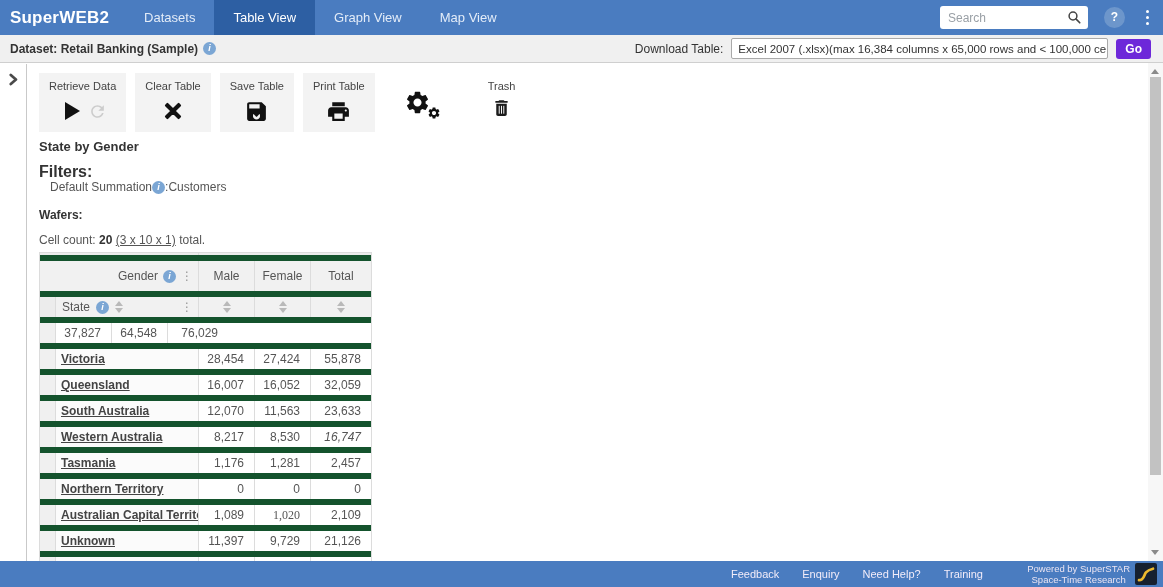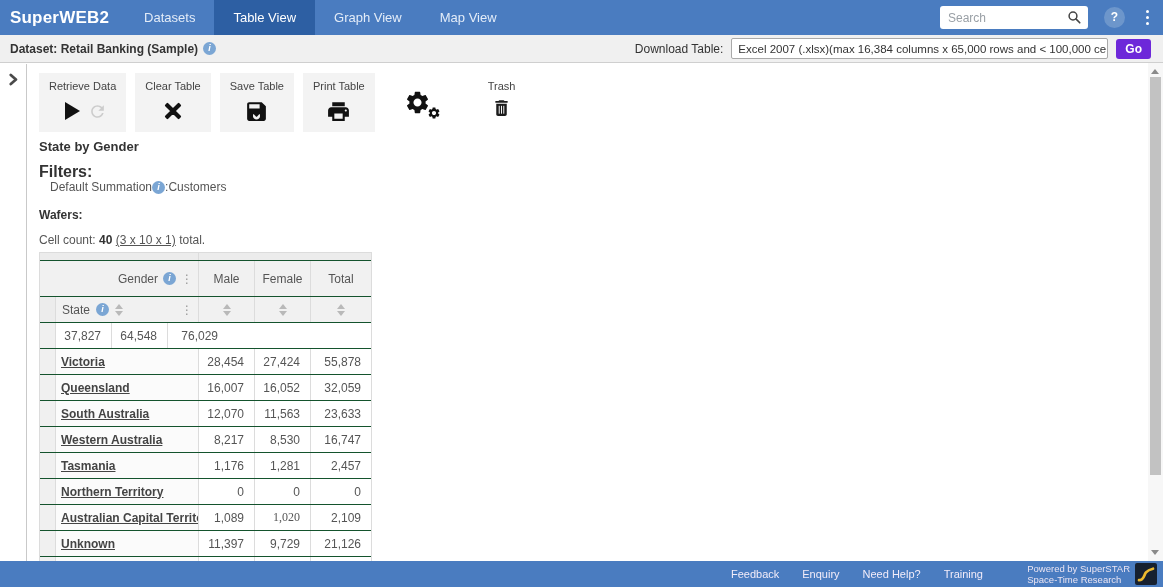--- a/index.html
+++ b/index.html
@@ -53,21 +53,21 @@
   .page-title { position:absolute; left:39px; top:139px; font-size:13px; font-weight:bold; color:#333; }
   .filters-label { position:absolute; left:39px; top:163px; font-size:16px; font-weight:bold; color:#333; }
   .filter-line { position:absolute; left:50px; top:180px; font-size:12px; color:#555; display:flex; align-items:center; }
   .wafers-label { position:absolute; left:39px; top:208px; font-size:12px; font-weight:bold; color:#333; }
   .cellcount { position:absolute; left:39px; top:233px; font-size:12px; color:#555; }
   .cellcount b { color:#333; }
   .cellcount a { color:#555; text-decoration:underline; cursor:pointer; }
 
   
   .table { position:absolute; left:39px; top:252px; width:333px; border:1px solid #dcdcdc; border-bottom:0; }
-  .trow { display:flex; border-bottom:1px solid #14532d; }
+  .trow { display:flex; border-bottom:6px solid #14532d; }
   .cell { border-right:1px solid #dcdcdc; overflow:hidden; }
   .trow .cell:last-child { border-right:0; }
   .strip-row { height:8px; }
   .strip-a { width:159px; background:#ececec; }
   .strip-b { flex:1; background:#ececec; }
   .gender-row { height:36px; background:#f1f1f1; }
   .gh { width:159px; display:flex; align-items:center; justify-content:flex-end; gap:5px; padding-right:5px; font-size:12px; color:#555; }
   .col-head { display:flex; align-items:center; justify-content:center; font-size:12px; color:#555; cursor:pointer; }
   .state-row { height:26px; background:#f1f1f1; }
   .c-gutter { width:16px; background:#f0f0f0; }
@@ -89,21 +89,21 @@
   
   .vscroll { position:absolute; right:0; top:63px; width:15px; height:498px; background:#f7f7f7; }
   .vs-up { position:absolute; top:6px; left:3px; width:0; height:0; border-left:4.5px solid transparent; border-right:4.5px solid transparent; border-bottom:5px solid #8a8a8a; }
   .vs-thumb { position:absolute; top:14px; left:2px; width:11px; height:398px; background:#c2c2c2; cursor:pointer; }
   .vs-down { position:absolute; bottom:6px; left:3px; width:0; height:0; border-left:4.5px solid transparent; border-right:4.5px solid transparent; border-top:5px solid #8a8a8a; }
 
   
   .footer { position:absolute; top:561px; left:0; width:100%; height:26px; background:#4a7cc0; }
   .flinks { position:absolute; right:180px; top:0; height:26px; display:flex; align-items:center; gap:23px; }
   .flink { color:#f2ecf9; font-size:11px; text-decoration:none; cursor:pointer; white-space:nowrap; }
-  .powered { position:absolute; right:33px; top:2px; text-align:left; font-size:9.5px; line-height:11px; color:#eae4f2; }
+  .powered { position:absolute; right:33px; top:2px; text-align:center; font-size:9.5px; line-height:11px; color:#eae4f2; }
   .st-logo { position:absolute; right:6px; top:2px; width:22px; height:22px; background:#16202f; border-radius:2px; }
 </style>
 </head>
 <body>
 
 <div class="screen">
 
   <div class="navbar">
     <div class="logo">SuperWEB2</div>
     <div class="nav-items">
@@ -208,21 +208,21 @@
   <div class="filters-label">Filters:</div>
   <div class="filter-line">
     <span>Default Summation</span>
     <span class="info" style="margin-left:0"></span>
     <span>:</span>
     <span>Customers</span>
   </div>
   <div class="wafers-label">Wafers:</div>
   <div class="cellcount">
     <span>Cell count:</span>
-    <b>40</b>
+    <b>20</b>
     <a>(3 x 10 x 1)</a>
     <span>total.</span>
   </div>
 
   <div class="table">
     <div class="trow strip-row">
       <div class="cell strip-a"></div>
       <div class="cell strip-b"></div>
     </div>
     <div class="trow gender-row">
@@ -299,21 +299,21 @@
           <div class="cell c-v" style="width: 56px;">11,563</div>
           <div class="cell c-v" style="width: 60px;">23,633</div>
         </div>
         <div class="trow data">
     <div class="cell c-gutter"></div>
     <div class="cell c-label">
       <a class="row-link">Western Australia</a>
     </div>
   <div class="cell c-v" style="width: 56px;">8,217</div>
           <div class="cell c-v" style="width: 56px;">8,530</div>
-          <div class="cell c-v" style="width: 60px;">16,747</div>
+          <div class="cell c-v" style="width: 60px; font-style: italic;">16,747</div>
         </div>
         <div class="trow data">
     <div class="cell c-gutter"></div>
     <div class="cell c-label">
       <a class="row-link">Tasmania</a>
     </div>
   <div class="cell c-v" style="width: 56px;">1,176</div>
           <div class="cell c-v" style="width: 56px;">1,281</div>
           <div class="cell c-v" style="width: 60px;">2,457</div>
         </div>

